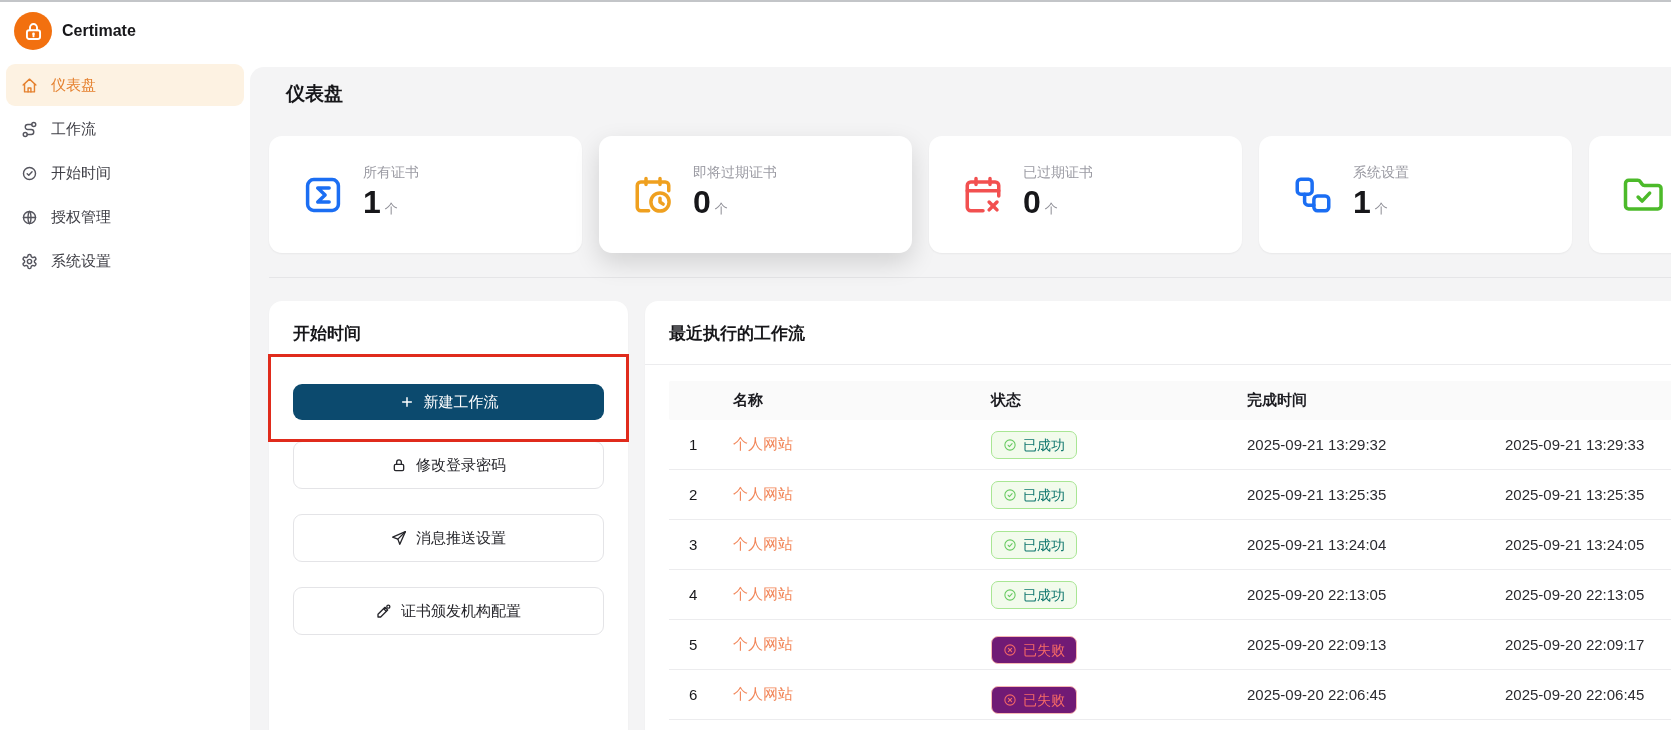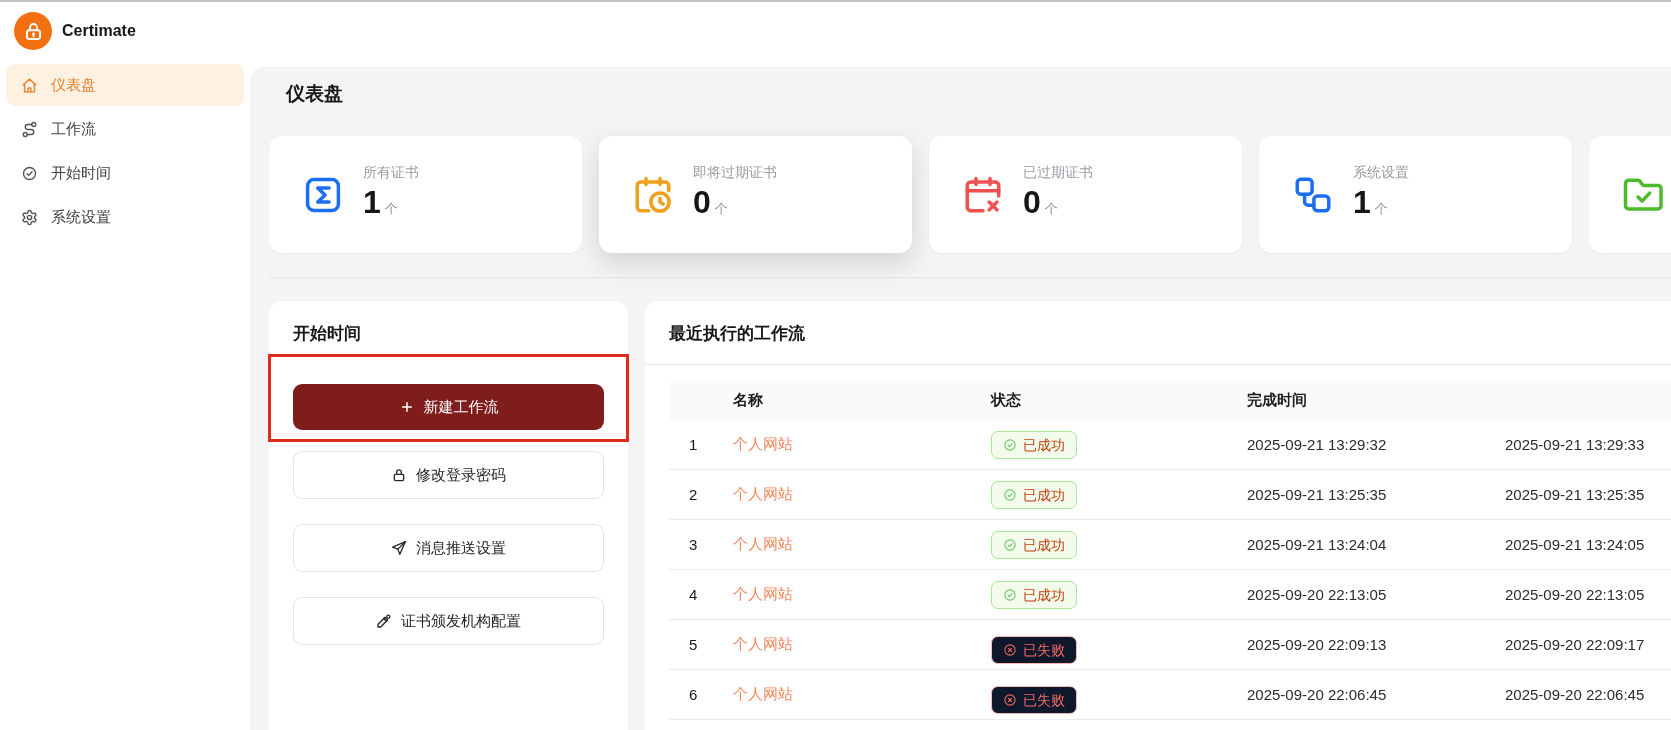--- a/index.html
+++ b/index.html
@@ -47,41 +47,41 @@
   
   .quick-panel{width:359px;height:460px;position:relative;padding:21px 24px;box-sizing:border-box;}
   .qa-title{font-size:17px;font-weight:700;color:#17171a;line-height:23px;}
   .annotation{position:absolute;left:-1px;right:-1px;top:53px;height:88px;
               border:3px solid #e02b1c;box-sizing:border-box;pointer-events:none;z-index:5;}
   .qa-stack{margin-top:39px;}
   .qa-btn{width:100%;height:48px;border-radius:9px;border:1px solid #e4e4e7;background:#fff;
           color:#26262b;font-size:15px;display:flex;align-items:center;justify-content:center;
           gap:9px;cursor:pointer;font-family:inherit;box-sizing:border-box;}
   .qa-btn svg{width:16px;height:16px;stroke:#26262b;}
-  .qa-btn.primary{height:46px;background:#7f1d1d;border:none;color:#fff;margin-bottom:21px;}
+  .qa-btn.primary{height:36px;background:#0c4a6e;border:none;color:#fff;margin-bottom:21px;}
   .qa-btn.primary svg{stroke:#fff;}
   .qa-btn.mb{margin-bottom:25px;}
 
   
   .table-panel{width:1180px;height:470px;box-sizing:border-box;}
   .tp-head{padding:21px 24px 19px;border-bottom:1px solid #ececee;}
   .tp-title{font-size:17px;font-weight:700;color:#17171a;line-height:23px;}
   .table{margin:16px 24px 0;}
   .trow,.thead{display:grid;grid-template-columns:64px 258px 256px 258px 300px;align-items:center;}
   .thead{height:39px;background:#fafafa;font-size:15px;font-weight:700;color:#1c1c21;border-radius:2px;}
   .trow{height:49px;border-bottom:1px solid #ececee;font-size:15px;}
   .cell-idx{padding-left:20px;color:#18181b;}
   .name-link{color:#f2875a;text-decoration:none;cursor:pointer;}
   .cell-time{color:#2b2b30;}
   .badge{display:inline-flex;align-items:center;gap:6px;padding:4px 11px;border-radius:7px;
          font-size:14px;line-height:18px;border:1px solid transparent;}
   .badge svg{width:14px;height:14px;display:none;}
-  .badge-success{color:#c2410c;border-color:#a9e694;background:#f2fbec;}
+  .badge-success{color:#0f766e;border-color:#a9e694;background:#f2fbec;}
   .badge-success .ic-check{display:block;stroke:#66c95f;}
-  .badge-fail{color:#f56a66;border-color:#f7b8b3;background:#0f172a;margin-top:10px;}
+  .badge-fail{color:#f56a66;border-color:#f7b8b3;background:#701a75;margin-top:10px;}
   .badge-fail .ic-x{display:block;stroke:#f56a66;}
 </style>
 </head>
 <body>
 
 <div class="app">
 
   <div class="sidebar">
     <div class="logo-row">
       <div class="logo-circle">
@@ -111,20 +111,29 @@
           <path d="M8.8 19h5.7a3.5 3.5 0 0 0 0-7h-5a3.5 3.5 0 0 1 0-7h5.7"></path>
         </svg>
         <span>工作流</span>
       </div>
       <div class="side-item">
         <svg viewBox="0 0 24 24" fill="none" stroke-width="2" stroke-linecap="round" stroke-linejoin="round">
           <circle cx="12" cy="12" r="8.5"></circle>
             <path d="m8.7 12.3 2.3 2.3 4.6-5"></path>
         </svg>
         <span>开始时间</span>
+      </div>
+      <div class="side-item">
+        <svg viewBox="0 0 24 24" fill="none" stroke-width="2" stroke-linecap="round" stroke-linejoin="round">
+          <circle cx="12" cy="12" r="8.5"></circle>
+            <path d="M3.5 12h17"></path>
+          <path d="M12 3.5c2.7 2.3 2.7 14.7 0 17"></path>
+            <path d="M12 3.5c-2.7 2.3-2.7 14.7 0 17"></path>
+        </svg>
+        <span>授权管理</span>
       </div>
       <div class="side-item">
         <svg viewBox="0 0 24 24" fill="none" stroke-width="2" stroke-linecap="round" stroke-linejoin="round">
           <path d="M12.22 2h-.44a2 2 0 0 0-2 2v.18a2 2 0 0 1-1 1.73l-.43.25a2 2 0 0 1-2 0l-.15-.08a2 2 0 0 0-2.73.73l-.22.38a2 2 0 0 0 .73 2.73l.15.1a2 2 0 0 1 1 1.72v.51a2 2 0 0 1-1 1.74l-.15.09a2 2 0 0 0-.73 2.73l.22.38a2 2 0 0 0 2.73.73l.15-.08a2 2 0 0 1 2 0l.43.25a2 2 0 0 1 1 1.73V20a2 2 0 0 0 2 2h.44a2 2 0 0 0 2-2v-.18a2 2 0 0 1 1-1.73l.43-.25a2 2 0 0 1 2 0l.15.08a2 2 0 0 0 2.73-.73l.22-.39a2 2 0 0 0-.73-2.73l-.15-.08a2 2 0 0 1-1-1.74v-.5a2 2 0 0 1 1-1.74l.15-.09a2 2 0 0 0 .73-2.73l-.22-.38a2 2 0 0 0-2.73-.73l-.15.08a2 2 0 0 1-2 0l-.43-.25a2 2 0 0 1-1-1.73V4a2 2 0 0 0-2-2z"></path>
           <circle cx="12" cy="12" r="3"></circle>
         </svg>
         <span>系统设置</span>
       </div>
     </div>
   </div>

